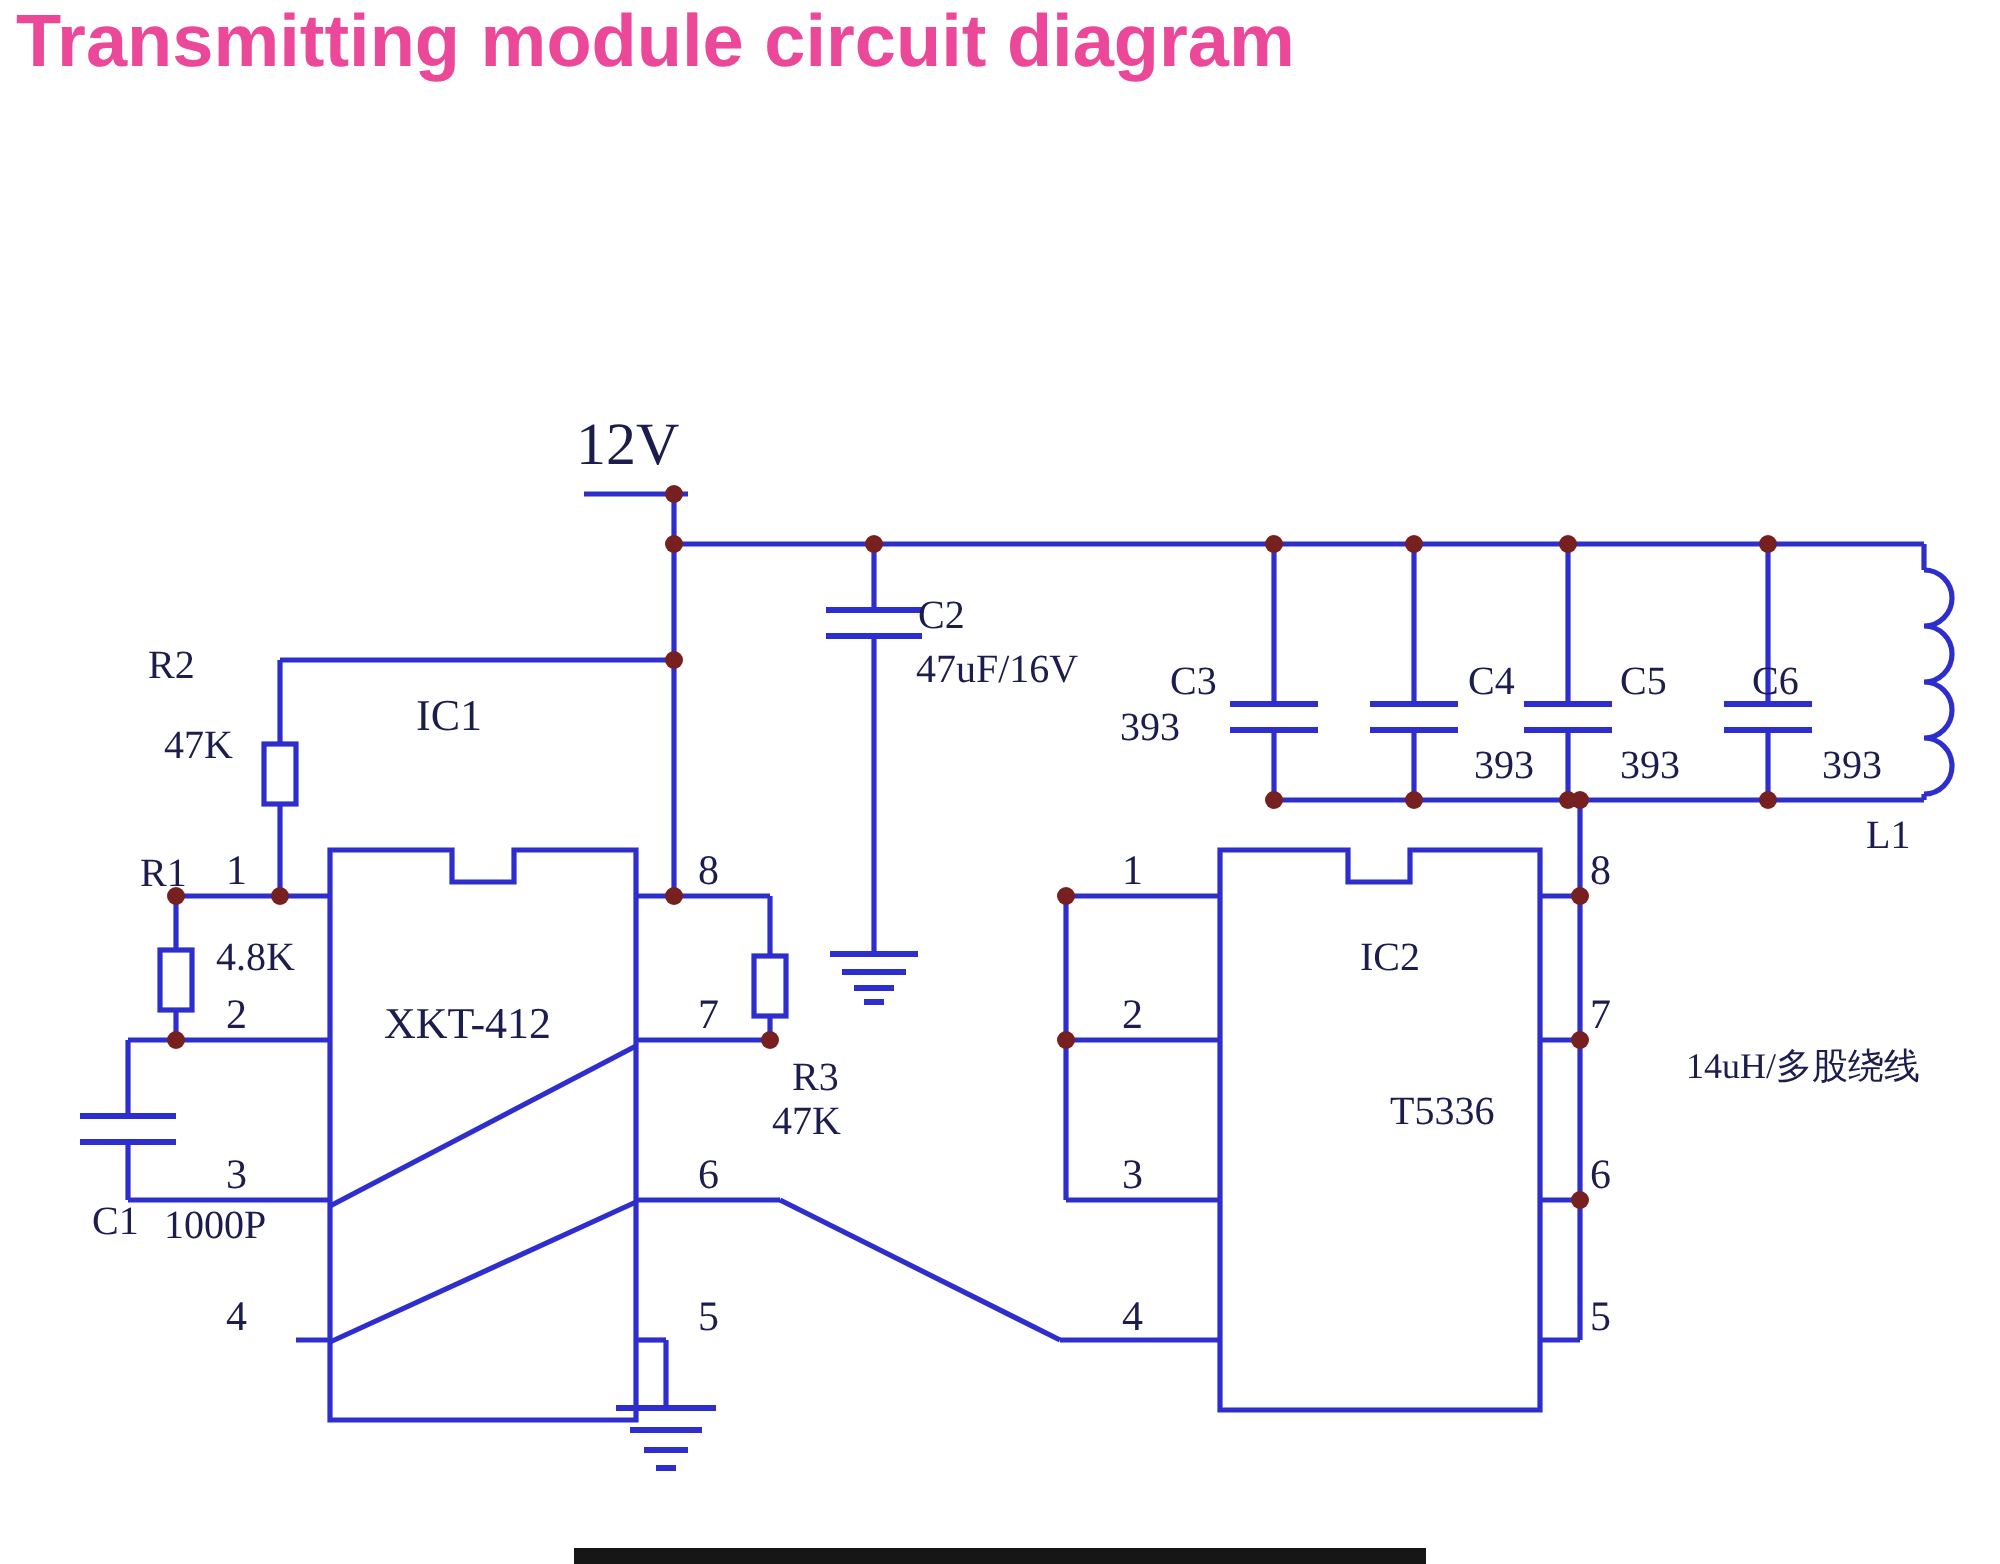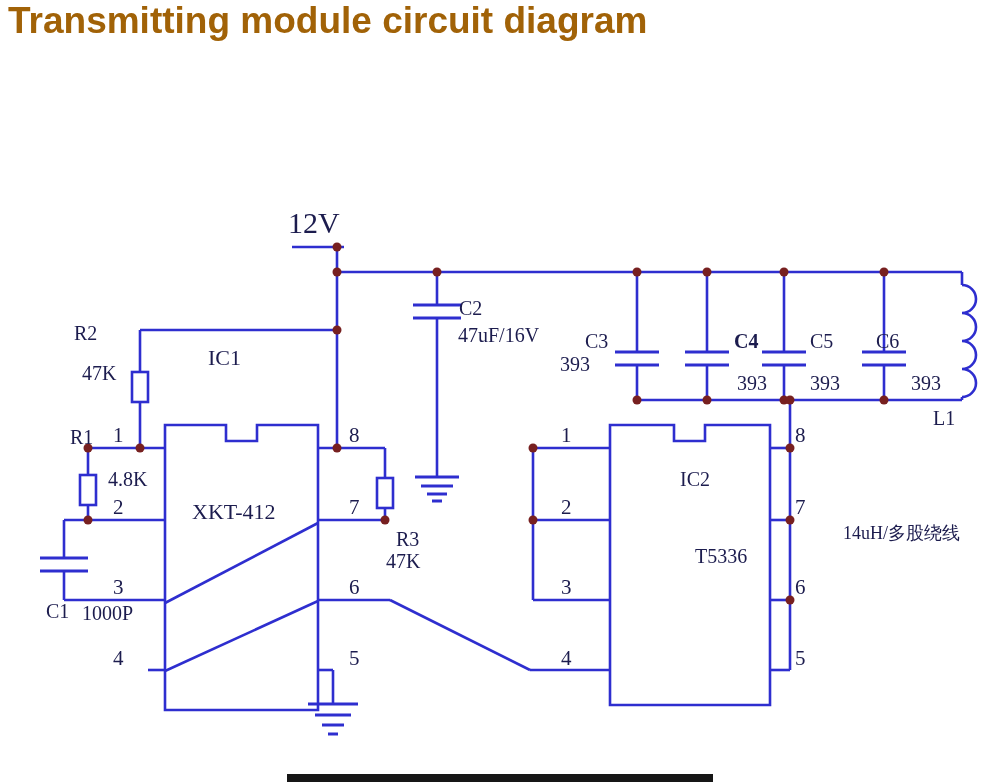--- a/index.html
+++ b/index.html
@@ -8,21 +8,21 @@
     width:1000px;height:782px;
     background:#ffffff;
     overflow:hidden;
     font-family:"Liberation Serif", serif;
   }
   .title{
     position:absolute;left:8px;top:0px;
     font-family:"Liberation Sans", sans-serif;
     font-weight:bold;
     font-size:37px;
-    color:#a16207;
+    color:#ec4899;
     letter-spacing:0px;
     white-space:nowrap;
   }
   .lbl{
     position:absolute;
     color:#1c1c4e;
     font-size:20px;
     white-space:nowrap;
     line-height:1.1;
   }
@@ -223,21 +223,21 @@
 
   <div class="lbl" style="left:396px;top:528px;">R3</div>
   <div class="lbl" style="left:386px;top:550px;">47K</div>
 
   <div class="lbl" style="left:459px;top:297px;">C2</div>
   <div class="lbl" style="left:458px;top:324px;">47uF/16V</div>
 
   <div class="lbl" style="left:585px;top:330px;">C3</div>
   <div class="lbl" style="left:560px;top:353px;">393</div>
 
-  <div class="lbl" style="left:734px;top:330px;font-weight:bold;">C4</div>
+  <div class="lbl" style="left:734px;top:330px;">C4</div>
   <div class="lbl" style="left:737px;top:372px;">393</div>
 
   <div class="lbl" style="left:810px;top:330px;">C5</div>
   <div class="lbl" style="left:810px;top:372px;">393</div>
 
   <div class="lbl" style="left:876px;top:330px;">C6</div>
   <div class="lbl" style="left:911px;top:372px;">393</div>
 
   <div class="lbl" style="left:933px;top:407px;text-align:center;">L1</div>
   <div class="lbl cn" style="left:843px;top:524px;">14uH/多股绕线</div>

